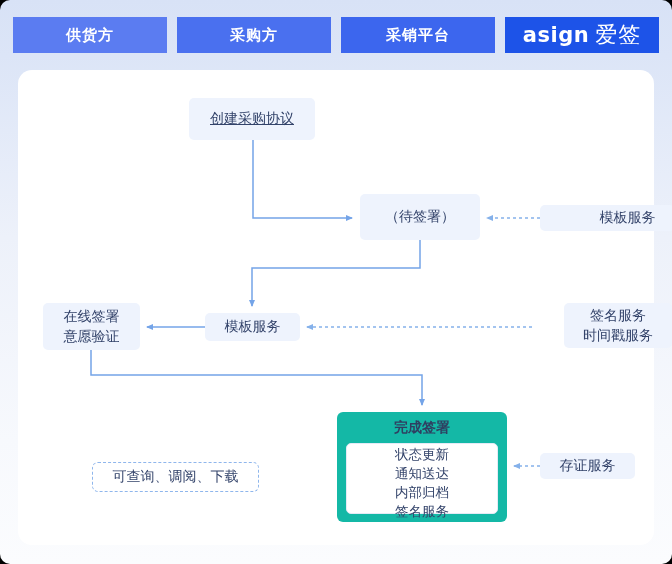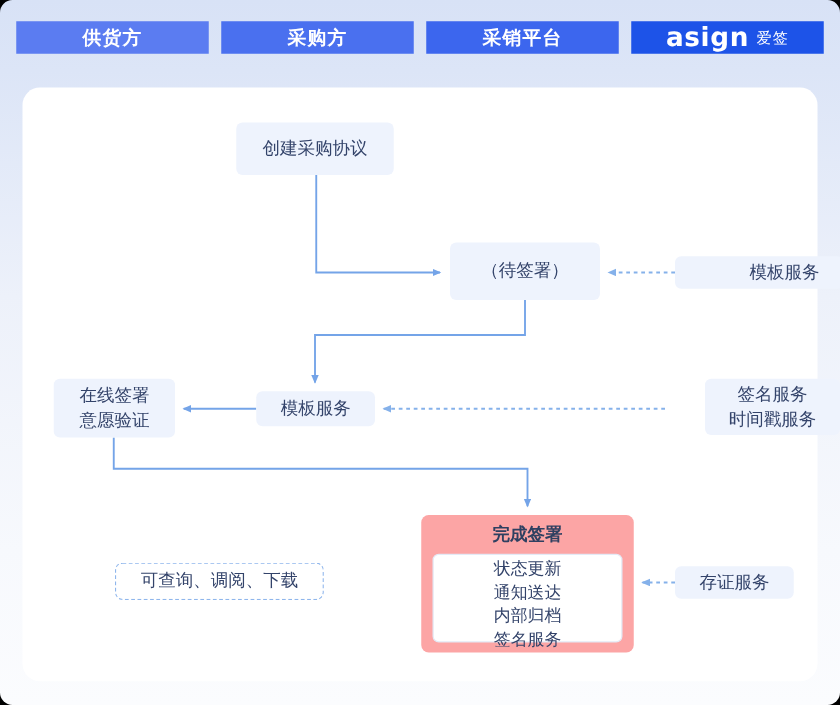--- a/index.html
+++ b/index.html
@@ -2,47 +2,47 @@
 <html><head>
 <meta charset="utf-8">
 <style>
   html,body{margin:0;padding:0;background:#000;}
   .stage{position:relative;width:672px;height:564px;background:#000;overflow:hidden;
          font-family:"Liberation Sans","DejaVu Sans",sans-serif;}
   .frame{position:absolute;inset:0;border-radius:10px;
          background:linear-gradient(180deg,#d8e2f6 0%,#dce5f7 10%,#edf1fa 42%,#f7f9fd 78%,#fbfcfe 100%);}
   
   .header{position:absolute;left:13px;top:17px;right:13px;display:flex;gap:10px;}
-  .tab{flex:1;height:26px;border-radius:0;display:flex;align-items:center;justify-content:center;
+  .tab{flex:1;height:36px;border-radius:0;display:flex;align-items:center;justify-content:center;
        color:#fff;font-size:15px;font-weight:600;letter-spacing:1px;cursor:default;}
   .brand{letter-spacing:0;}
   .brand .latin{font-size:21px;font-weight:700;letter-spacing:.5px;margin-right:6px;
                 font-family:"DejaVu Sans","Liberation Sans",sans-serif;}
-  .brand .cjk{font-size:12px;font-weight:500;letter-spacing:1px;}
+  .brand .cjk{font-size:22px;font-weight:500;letter-spacing:1px;}
   
   .panel{position:absolute;left:18px;right:18px;top:70px;bottom:19px;background:#fff;border-radius:14px;}
   .connectors{position:absolute;left:0;top:0;width:636px;height:475px;pointer-events:none;}
   
   .node{position:absolute;background:#eef3fd;border-radius:5px;display:flex;flex-direction:column;
         align-items:center;justify-content:center;color:#33436a;font-size:14px;font-weight:500;
         line-height:1.4;text-align:center;}
-  .n-create{left:171px;top:28px;width:126px;height:42px;}
+  .n-create{left:171px;top:28px;width:126px;height:42px;text-decoration:underline;}
   .n-generate{left:342px;top:124px;width:120px;height:46px;}
   .n-template{left:522px;top:135px;width:95px;height:26px;padding-left:40px;}
   .n-auto{left:187px;top:243px;width:95px;height:28px;}
   .n-online{left:25px;top:233px;width:97px;height:47px;justify-content:center;}
   .n-signsvc{left:514px;top:233px;width:108px;height:45px;margin-left:32px;}
   .n-evidence{left:522px;top:383px;width:95px;height:26px;}
-  .n-complete{left:319px;top:342px;width:170px;height:110px;background:#fca5a5;border-radius:6px;
+  .n-complete{left:319px;top:342px;width:170px;height:110px;background:#14b8a6;border-radius:6px;
               justify-content:flex-start;}
   .n-complete .title{height:31px;display:flex;align-items:center;font-weight:700;color:#2f4061;}
   .n-complete .inner{width:152px;height:71px;background:#fff;border:1px solid #e4eaf6;border-radius:5px;
               display:grid;grid-template-columns:1fr;align-items:center;justify-items:center;
               font-size:13.5px;padding:2px 4px;box-sizing:border-box;}
-  .n-query{left:74px;top:380px;width:165px;height:28px;background:transparent;
+  .n-query{left:74px;top:392px;width:165px;height:28px;background:transparent;
            border:1px dashed #8fb6ec;border-radius:6px;text-align:right;}
 </style>
 </head>
 <body>
 
 <div class="stage">
   <div class="frame"></div>
 
   <div class="header">
     <div class="tab" style="background-color: rgb(91, 124, 241);">供货方</div>

